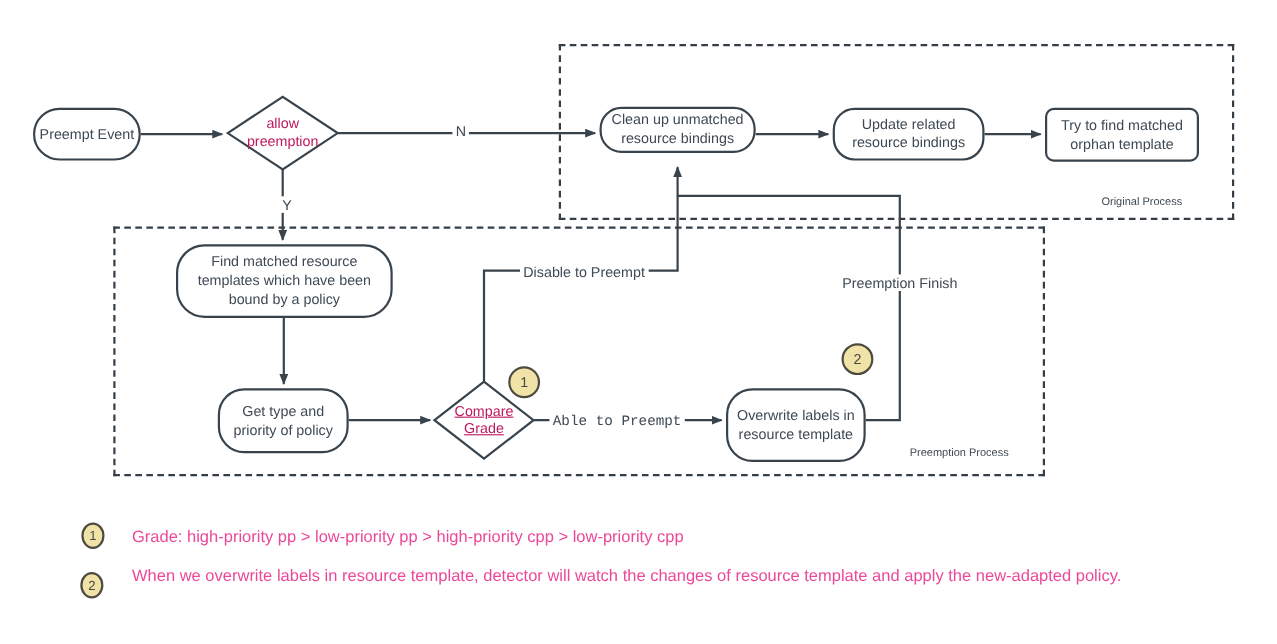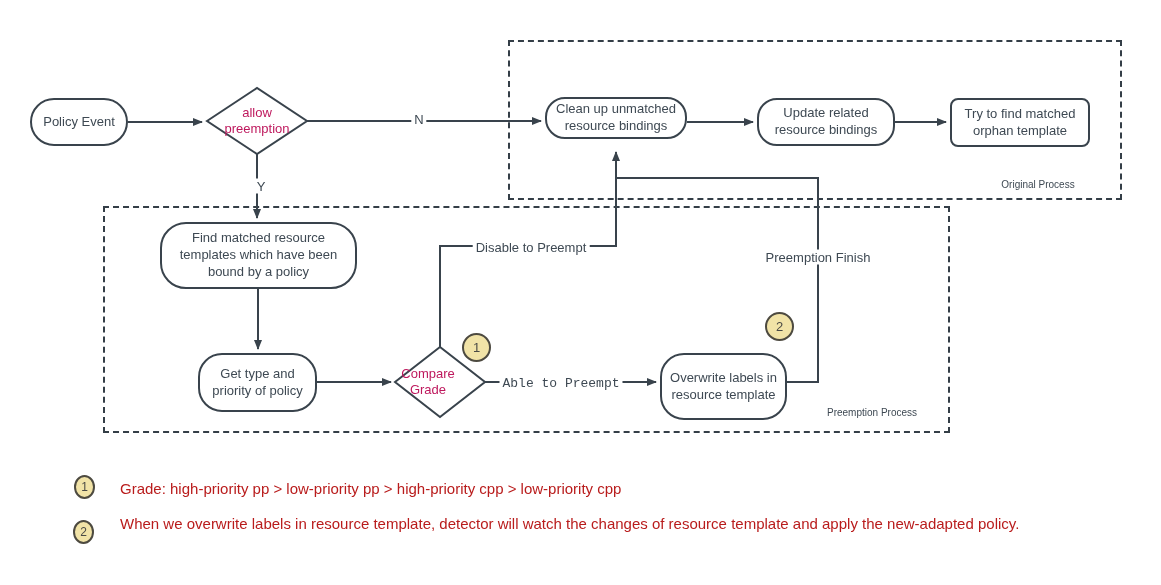--- a/index.html
+++ b/index.html
@@ -33,21 +33,21 @@
     background:#f1e3a7;border:2px solid #4d4a40;box-sizing:border-box;
     display:flex;align-items:center;justify-content:center;
     font-size:13px;color:#4a4a45;z-index:5;
   }
   .fn-badge{
     position:absolute;width:21px;height:24px;border-radius:50%;
     background:#f1e3a7;border:2px solid #4d4a40;box-sizing:border-box;
     display:flex;align-items:center;justify-content:center;
     font-size:12px;color:#4a4a45;
   }
-  .fn-text{position:absolute;font-size:15px;line-height:1.35;color:#b91c1c;}
+  .fn-text{position:absolute;font-size:15px;line-height:1.35;color:#ec4899;}
   svg{position:absolute;left:0;top:0;z-index:2;}
 </style>
 </head>
 <body>
 
 <div id="canvas">
 
   <div class="group-box" style="left:508px;top:40px;width:614px;height:160px;"></div>
   <div class="group-box" style="left:103px;top:206px;width:847px;height:227px;"></div>
 
@@ -69,21 +69,21 @@
       <line x1="485" y1="382" x2="656" y2="382" marker-end="url(#arrow)"></line>
       <polyline points="787,382 818,382 818,178 616,178"></polyline>
     </g>
     <g stroke="#39434c" stroke-width="2" fill="#ffffff">
       <polygon points="207,121 257,88 307,121 257,154"></polygon>
       <polygon points="395,382 440,347 485,382 440,417"></polygon>
     </g>
   </svg>
 
   <div class="node" style="left:30px;top:98px;width:98px;height:48px;border-radius:24px;">
-    <span>Policy Event</span>
+    <span>Preempt Event</span>
   </div>
 
   <div class="diamond-label" style="left:257px;top:121px;width:86px;">allow preemption</div>
 
   <div class="node" style="left:545px;top:97px;width:142px;height:42px;border-radius:20px;padding:0 4px;">
     <span>Clean up unmatched resource bindings</span>
   </div>
 
   <div class="node" style="left:757px;top:98px;width:138px;height:48px;border-radius:20px;padding:0 8px;">
     <span>Update related resource bindings</span>
@@ -94,21 +94,21 @@
   </div>
 
   <div class="node" style="left:160px;top:222px;width:197px;height:67px;border-radius:26px;padding:0 10px;">
     <span>Find matched resource templates which have been bound by a policy</span>
   </div>
 
   <div class="node" style="left:198px;top:353px;width:119px;height:59px;border-radius:24px;padding:0 8px;">
     <span>Get type and priority of policy</span>
   </div>
 
-  <div class="diamond-label" style="left:428px;top:382px;width:70px;">Compare Grade</div>
+  <div class="diamond-label" style="left:440px;top:382px;width:70px;text-decoration:underline;">Compare Grade</div>
 
   <div class="node" style="left:660px;top:353px;width:127px;height:67px;border-radius:24px;padding:0 6px;">
     <span>Overwrite labels in resource template</span>
   </div>
 
   <div class="edge-label" style="left:419px;top:119px;">N</div>
   <div class="edge-label" style="left:261px;top:186px;">Y</div>
   <div class="edge-label" style="left:531px;top:247px;">Disable to Preempt</div>
   <div class="edge-label" style="left:561px;top:383px;font-family:Liberation Mono, monospace;">Able to Preempt</div>
   <div class="edge-label" style="left:818px;top:257px;">Preemption Finish</div>

